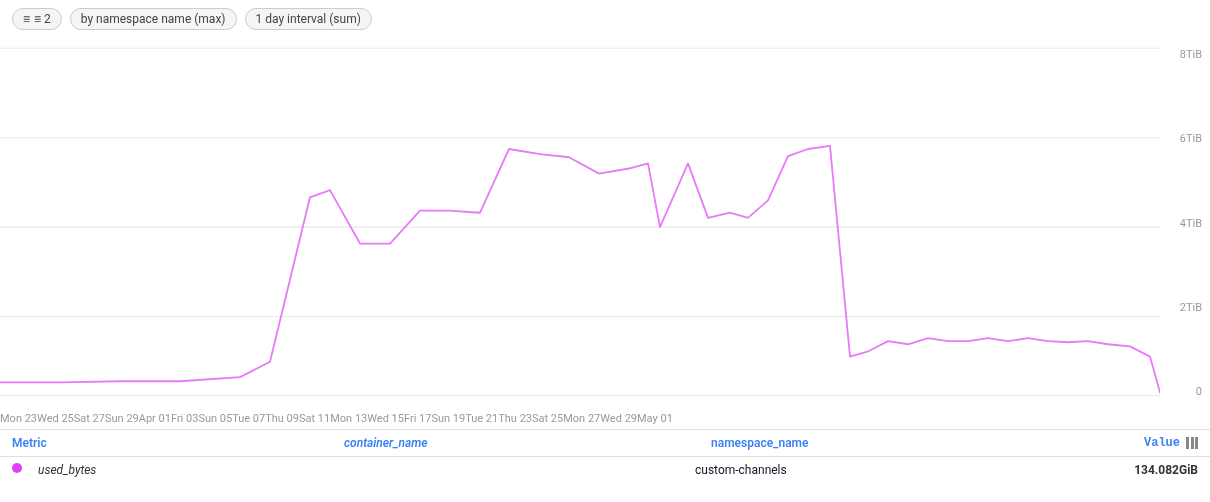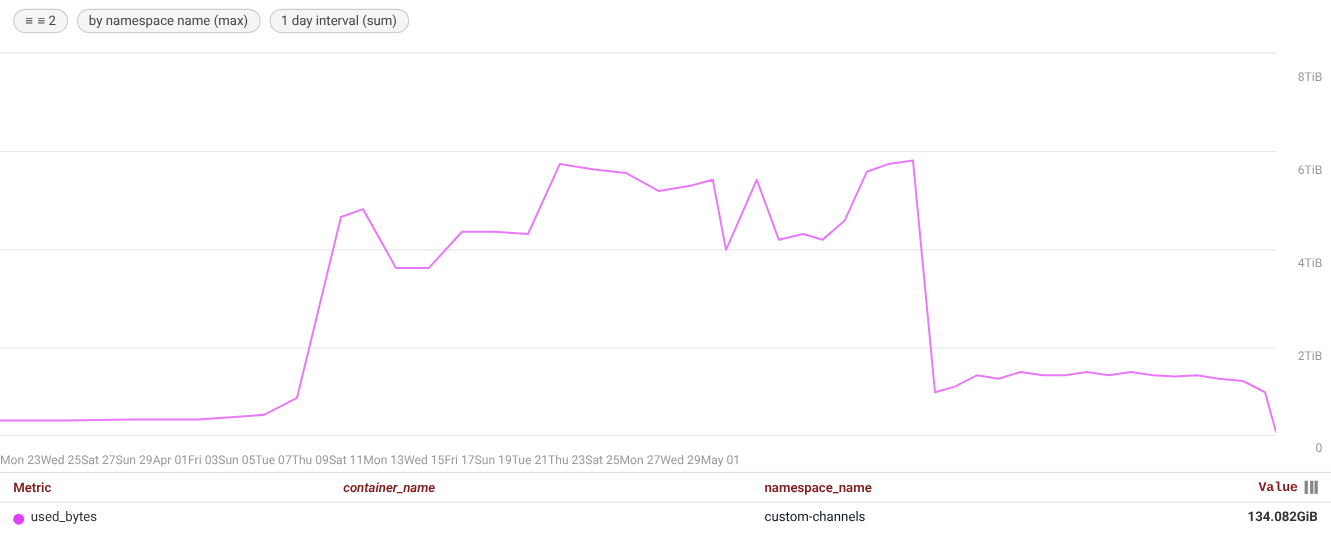--- a/index.html
+++ b/index.html
@@ -35,21 +35,21 @@
 
     .chart-container {
       position: relative;
       width: 1210px;
       height: 370px;
     }
 
     .y-axis-labels {
       position: absolute;
       right: 8px;
-      top: 16px;
+      top: 0;
       height: 100%;
       display: flex;
       flex-direction: column;
       justify-content: space-between;
       padding: 10px 0;
       color: #999;
       font-size: 11px;
       width: 40px;
       text-align: right;
     }
@@ -82,42 +82,44 @@
     .legend-table {
       border-top: 1px solid #e0e0e0;
       width: 100%;
     }
 
     .legend-header {
       display: flex;
       align-items: flex-end;
       padding: 6px 12px;
       border-bottom: 1px solid #e0e0e0;
-      color: #7f1d1d;
+      color: #3b82f6;
       font-weight: 600;
       font-size: 12px;
+      gap: 32px;
     }
 
     .legend-header .col-metric { flex: 0 0 300px; }
     .legend-header .col-container { flex: 1; font-style: italic; }
     .legend-header .col-namespace { flex: 1; }
     .legend-header .col-value { flex: 0 0 120px; text-align: right; display: flex; align-items: center; justify-content: flex-end; gap: 6px; font-family: Liberation Mono, monospace; }
 
     .legend-row {
       display: flex;
       align-items: center;
       padding: 6px 12px;
       font-size: 12px;
     }
 
     .legend-row .col-metric {
       flex: 0 0 300px;
       display: flex;
-      align-items: flex-end;
-      gap: 6px;
+      align-items: flex-start;
+      gap: 16px;
+      font-style: italic;
     }
 
     .legend-row .col-container { flex: 1; color: #333; }
     .legend-row .col-namespace { flex: 1; color: #0f172a; }
     .legend-row .col-value { flex: 0 0 120px; text-align: right; font-weight: 700; }
 
     .dot {
       width: 10px;
       height: 10px;
       border-radius: 50%;

